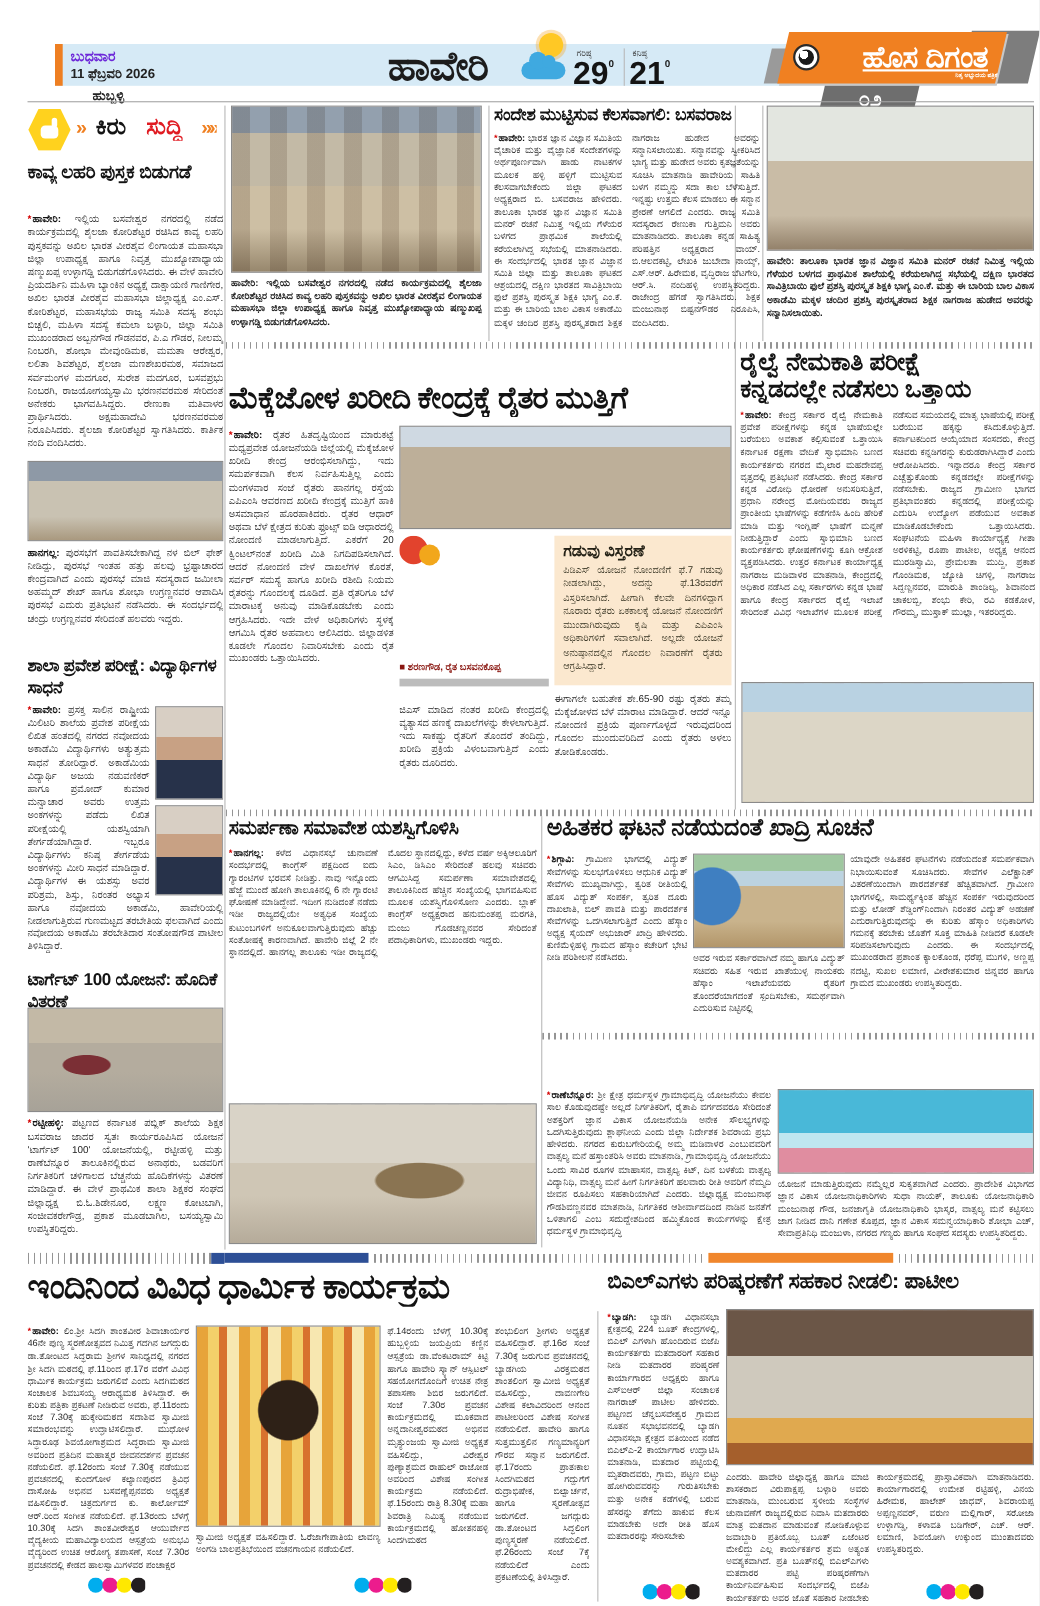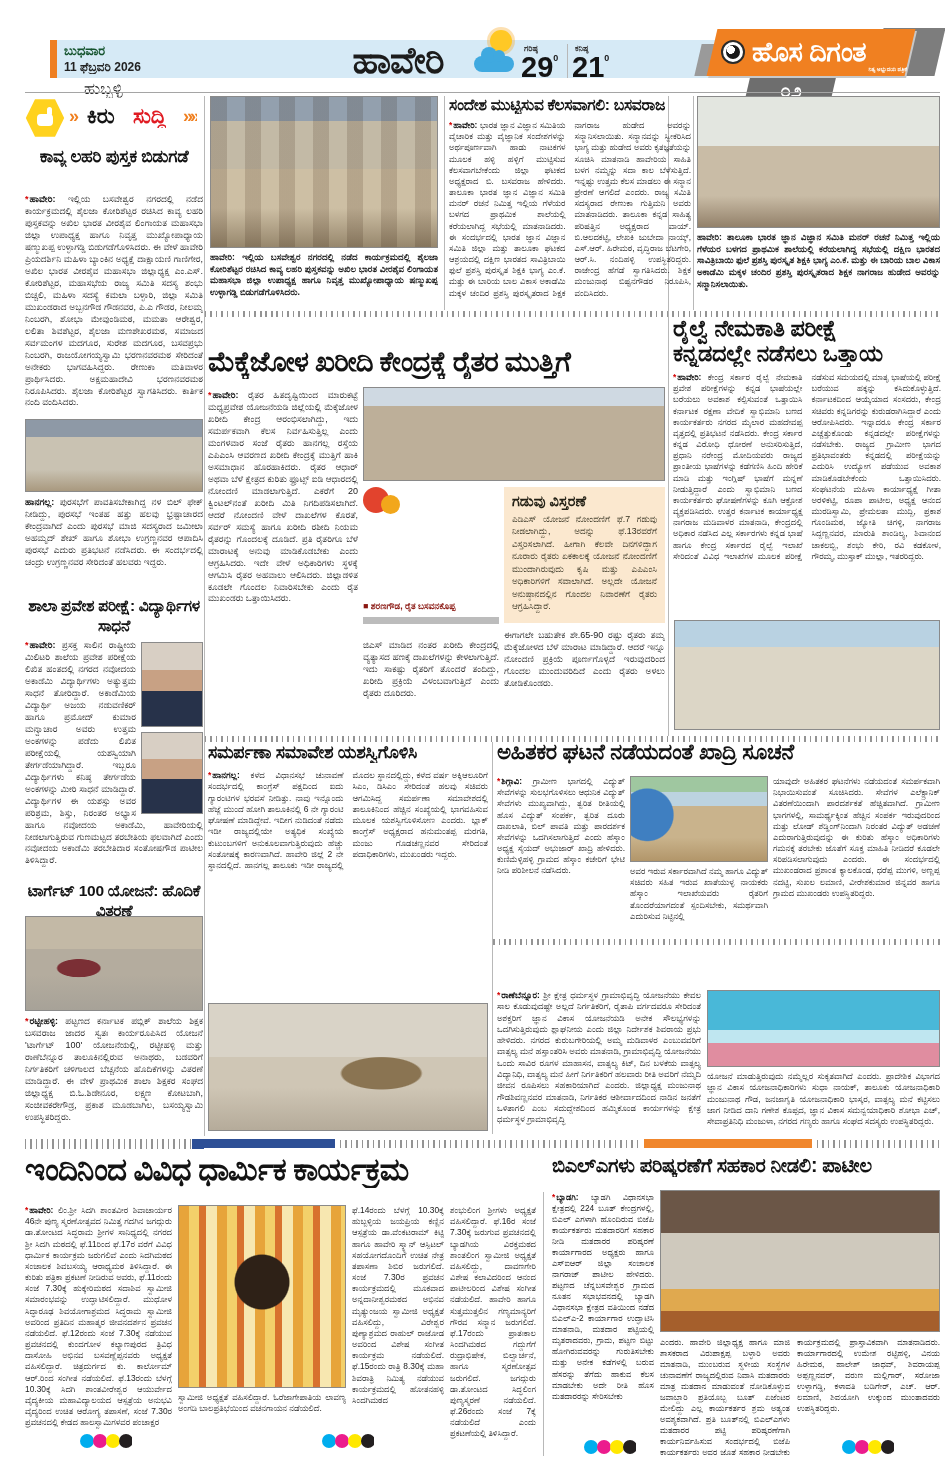--- a/index.html
+++ b/index.html
@@ -4,34 +4,34 @@
 <style>
   html,body{margin:0;padding:0;background:#e9e9e9;}
   #page{position:relative;width:945px;height:1460px;background:#ffffff;overflow:hidden;
         font-family:"Liberation Sans",sans-serif;color:#1a1a1a;}
   .abs{position:absolute;overflow:hidden;}
   .txt{font-size:9px;line-height:1.33;text-align:justify;color:#222;}
   .txt b{color:#111;}
   .star{color:#d40000;font-weight:bold;margin-right:1px;}
   .cap{font-size:8.7px;font-weight:bold;line-height:1.34;text-align:justify;color:#222;}
   .hl{font-weight:bold;color:#131313;letter-spacing:-.3px;}
-  .hl-r{text-align:center;}
+  .hl-r{text-align:left;}
   .photo{border:1px solid #8a8a8a;box-sizing:border-box;}
   .vr{position:absolute;width:1px;background:#b8b8b8;}
   .hr{position:absolute;height:1px;background:#a5a5a5;}
   .hatch{position:absolute;height:6px;background:repeating-linear-gradient(90deg,#949494 0 1.5px,transparent 1.5px 5.5px);}
   .cols2{column-count:2;column-gap:9px;}
   
   .band{background:#d6eaf6;}
   .obar{background:#ee7f22;}
-  .day{color:#14532d;font-weight:bold;font-size:13px;}
+  .day{color:#6d28d9;font-weight:bold;font-size:13px;}
   .date{font-weight:bold;font-size:12px;color:#222;}
-  .city{font-weight:normal;font-size:16px;color:#222;}
+  .city{font-weight:bold;font-size:12px;color:#222;}
   .edition{font-size:37px;font-weight:800;color:#1c1c1c;letter-spacing:-1px;}
-  .wlabel{font-size:8px;font-weight:bold;color:#333;}
+  .wlabel{font-size:8px;font-weight:normal;color:#333;}
   .wtemp{font-size:29px;font-weight:800;color:#141414;line-height:1;}
   .wdeg{font-size:9px;font-weight:bold;vertical-align:top;}
   .sun{position:absolute;width:22px;height:22px;border-radius:50%;background:#ffc825;box-shadow:0 0 0 3px rgba(245,166,35,.35);}
   .cloud{position:absolute;width:40px;height:16px;background:#3fa9e0;border-radius:10px;}
   .cloud:before{content:"";position:absolute;left:7px;top:-9px;width:16px;height:16px;border-radius:50%;background:#3fa9e0;}
   .cloud:after{content:"";position:absolute;left:19px;top:-6px;width:12px;height:12px;border-radius:50%;background:#3fa9e0;}
   .para{position:absolute;transform:skewX(-13deg);}
   .brand{background:#f08021;box-shadow:2px 2px 0 #c8c8c8;}
   .brandtxt{color:#fff;font-size:27px;font-weight:800;letter-spacing:-.5px;}
   .tagline{color:#fff;font-size:5.5px;font-weight:bold;}
@@ -106,21 +106,21 @@
   <div class="abs wlabel" style="left:524px;top:44px;">ಗರಿಷ್ಠ</div>
   <div class="abs" style="left:521px;top:53px;width:44px;"><span class="wtemp">29</span><span class="wdeg">0</span></div>
   <div class="vr" style="left:567px;top:44px;height:34px;"></div>
   <div class="abs wlabel" style="left:575px;top:44px;">ಕನಿಷ್ಠ</div>
   <div class="abs" style="left:572px;top:53px;width:44px;"><span class="wtemp">21</span><span class="wdeg">0</span></div>
 
   <div class="para" style="left:878px;top:28px;width:62px;height:48px;background:#7d7d7d;"></div>
   <div class="para" style="left:698px;top:44px;width:20px;height:32px;background:#9a9a9a;"></div>
   <div class="para brand" style="left:712px;top:29px;width:198px;height:47px;"></div>
   <div class="globe" style="left:721px;top:40px;"></div>
-  <div class="abs brandtxt" style="left:752px;top:37px;width:160px;">ಹೊಸ ದಿಗಂತ</div>
+  <div class="abs brandtxt" style="left:784px;top:37px;width:160px;text-decoration:underline;">ಹೊಸ ದಿಗಂತ</div>
   <div class="abs tagline" style="left:832px;top:66px;width:75px;text-align:right;">ನಿತ್ಯ ಅಭ್ಯುದಯ ಪತ್ರಿಕೆ</div>
   <div class="para plate" style="left:747px;top:78px;width:86px;height:25px;"></div>
   <div class="abs pageno" style="left:766px;top:80px;width:50px;text-align:center;">೦೨</div>
 
   <div class="hr" style="left:25px;top:92px;width:915px;"></div>
 
   <div class="vr" style="left:204px;top:96px;height:1040px;"></div>
   <div class="vr" style="left:668px;top:96px;height:640px;"></div>
   <div class="vr" style="left:444px;top:96px;height:214px;"></div>
   <div class="vr" style="left:693px;top:96px;height:214px;"></div>

